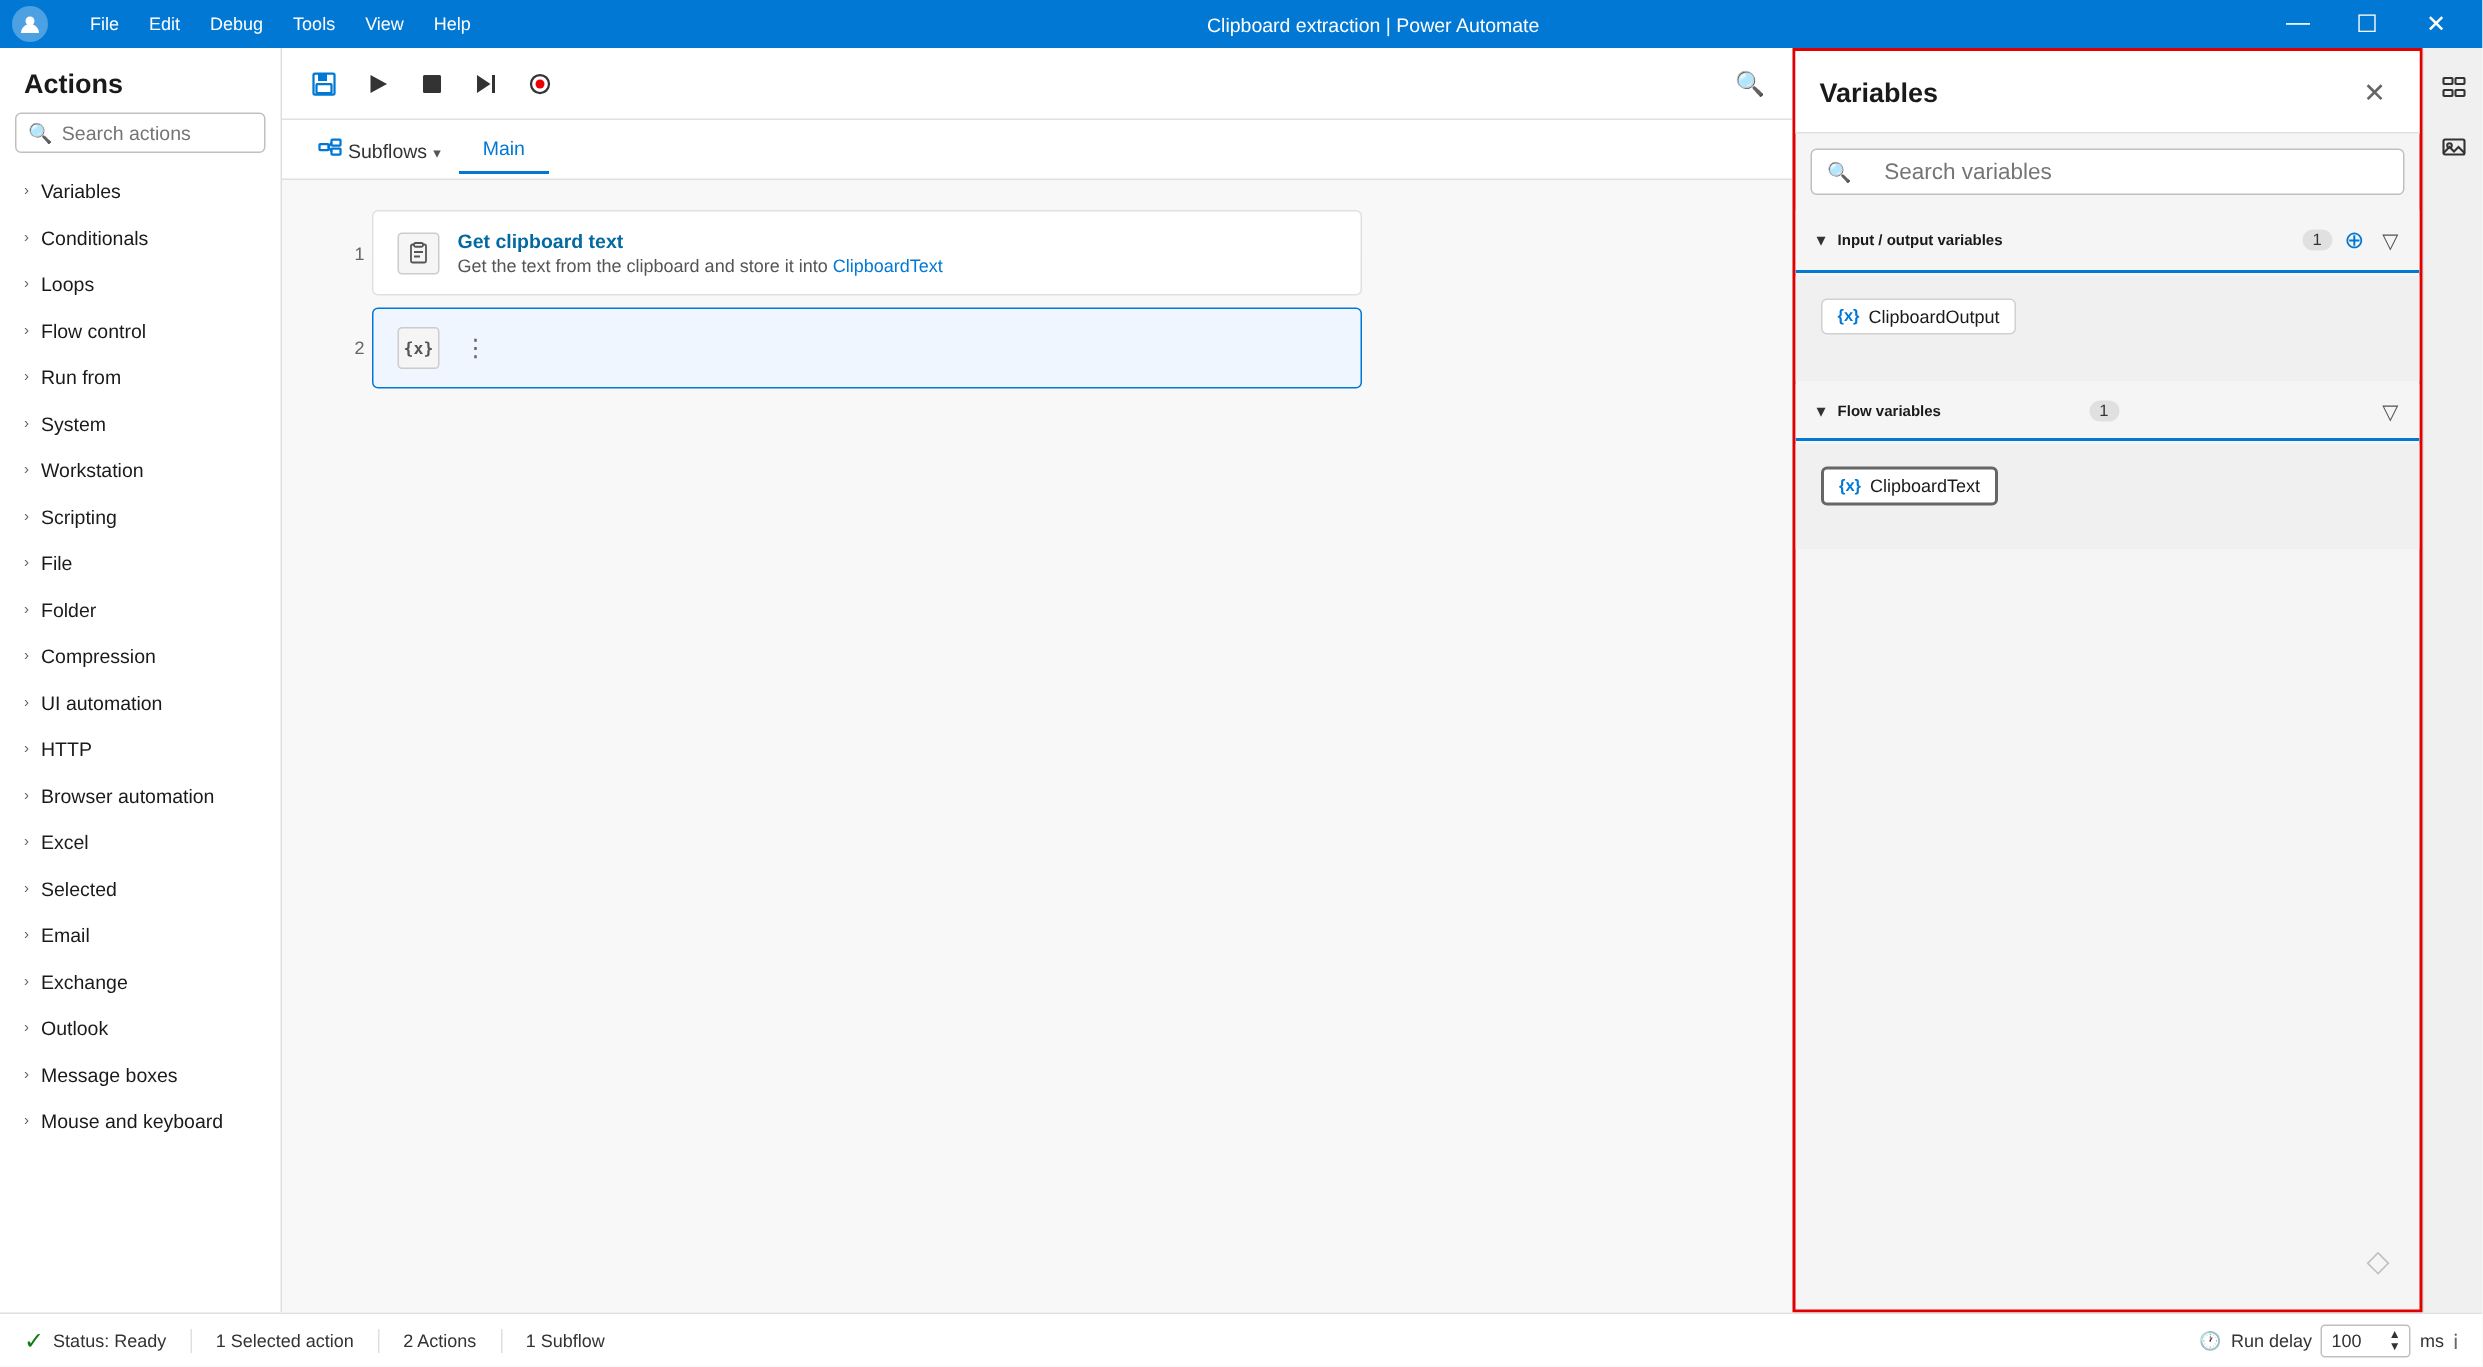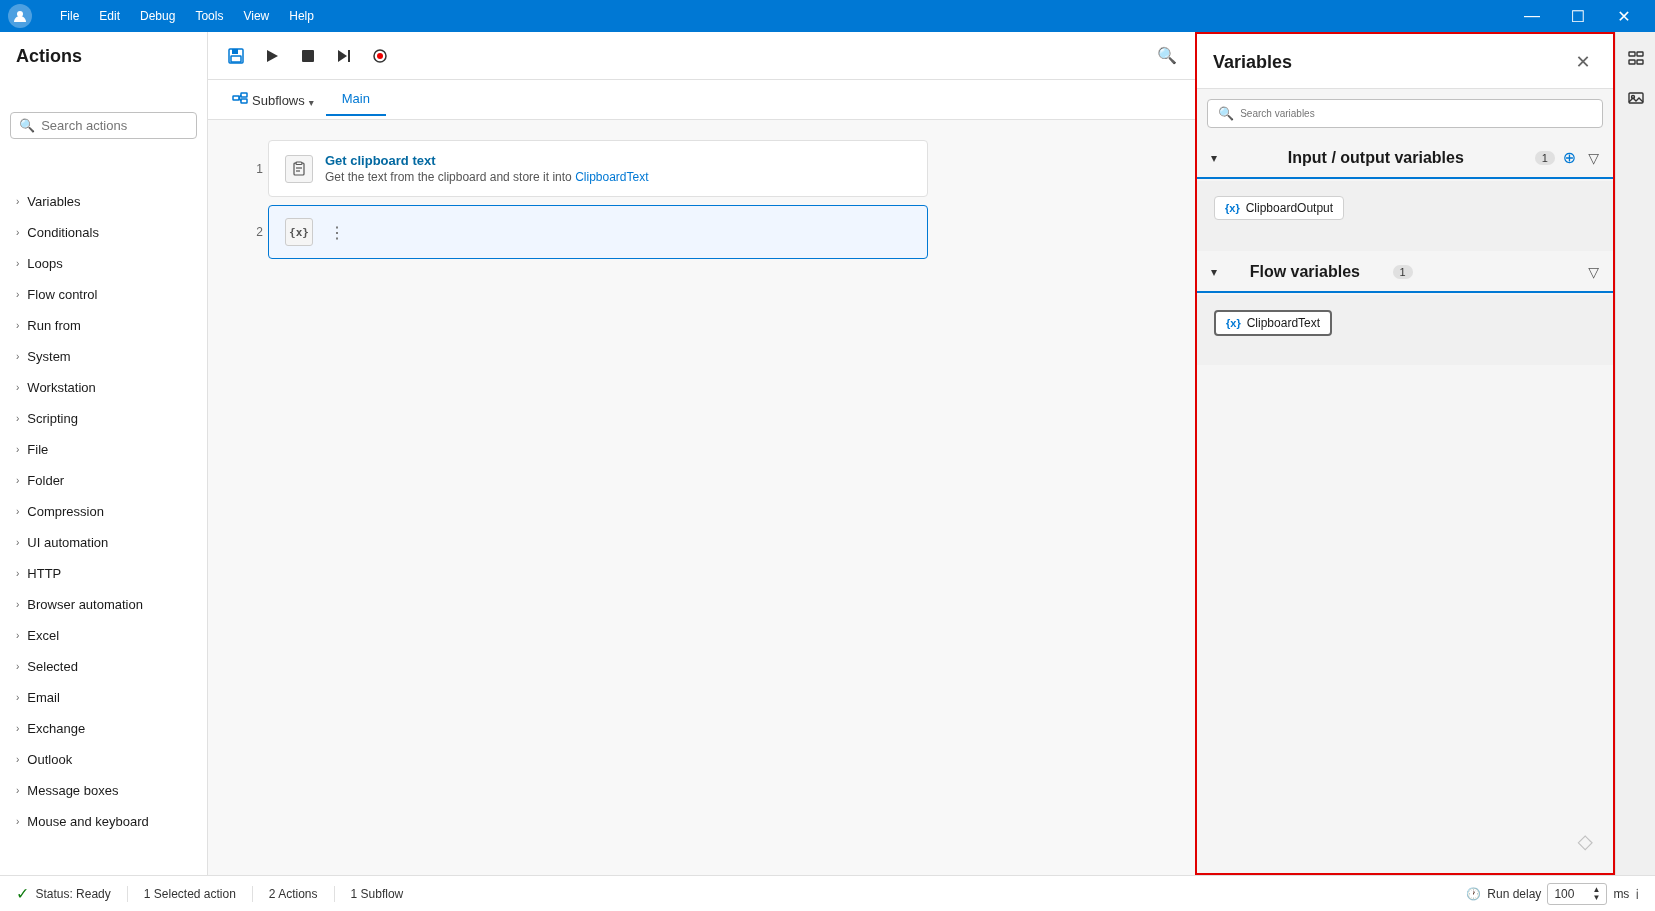--- a/index.html
+++ b/index.html
@@ -22,27 +22,26 @@
     .title-bar-controls { display: flex; gap: 0; margin-left: auto; }
     .title-bar-btn { color: white; width: 46px; height: 32px; display: flex; align-items: center; justify-content: center; cursor: pointer; font-size: 16px; }
     .title-bar-user { display: flex; align-items: center; gap: 6px; }
     .title-bar-user-icon { width: 24px; height: 24px; background: rgba(255,255,255,0.3); border-radius: 50%; display: flex; align-items: center; justify-content: center; font-size: 10px; }
 
     
     .main-content { display: flex; flex: 1; overflow: hidden; }
 
     
     .actions-panel {
-      width: 208px;
+      width: 188px;
       background: #ffffff;
       border-right: 1px solid #e0e0e0;
       display: flex;
       flex-direction: column;
       flex-shrink: 0;
-      gap: 37px;
     }
     .actions-title { font-size: 18px; font-weight: 600; padding: 14px 16px 8px; color: #1a1a1a; }
     .actions-search {
       margin: 0 10px 10px;
       display: flex;
       align-items: center;
       border: 1px solid #c0c0c0;
       border-radius: 4px;
       padding: 5px 8px;
       background: white;
@@ -191,37 +190,37 @@
     .variables-search {
       margin: 10px;
       display: flex;
       align-items: center;
       border: 1px solid #c0c0c0;
       border-radius: 4px;
       padding: 6px 10px;
       background: white;
       gap: 6px;
     }
-    .variables-search input { border: none; outline: none; font-size: 10px; width: 100%; color: #3b82f6; }
+    .variables-search input { border: none; outline: none; font-size: 15px; width: 100%; color: #3b82f6; margin-left: 16px; }
     .variables-content { flex: 1; overflow-y: auto; padding-bottom: 40px; }
 
     
     .var-section { margin: 0; }
     .var-section-header {
       display: flex;
       align-items: center;
       padding: 10px 14px;
       cursor: pointer;
       gap: 8px;
       background: #f5f5f5;
       border-bottom: 2px solid #0078d4;
       margin-bottom: 2px;
     }
     .var-section-chevron { font-size: 12px; color: #333; }
-    .var-section-title { font-weight: 600; font-size: 16px; color: #1a1a1a; flex: 1; text-align: center; }
+    .var-section-title { font-weight: 600; font-size: 10px; color: #1a1a1a; flex: 1; }
     .var-count-badge {
       background: #e0e0e0;
       border-radius: 10px;
       padding: 1px 7px;
       font-size: 11px;
       color: #333;
     }
     .var-section-add { cursor: pointer; font-size: 16px; color: #0078d4; margin-right: 4px; }
     .var-section-filter { cursor: pointer; font-size: 14px; color: #555; }
 
@@ -305,20 +304,21 @@
     </div>
   </div>
   <div class="title-bar-menus">
     <div class="title-bar-menu-item">File</div>
     <div class="title-bar-menu-item">Edit</div>
     <div class="title-bar-menu-item">Debug</div>
     <div class="title-bar-menu-item">Tools</div>
     <div class="title-bar-menu-item">View</div>
     <div class="title-bar-menu-item">Help</div>
   </div>
+  <div class="title-bar-title">Clipboard extraction | Power Automate</div>
   <div class="title-bar-controls">
     <div class="title-bar-btn">—</div>
     <div class="title-bar-btn">☐</div>
     <div class="title-bar-btn close">✕</div>
   </div>
 </div>
 
 <div class="main-content">
 
   <div class="actions-panel">

